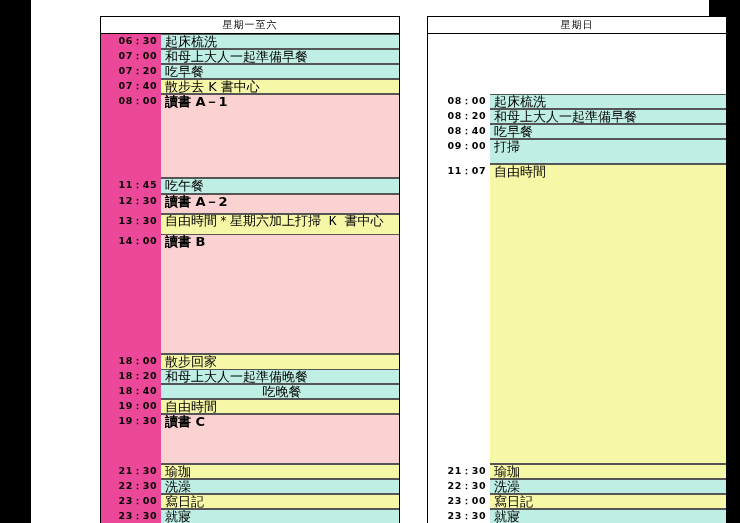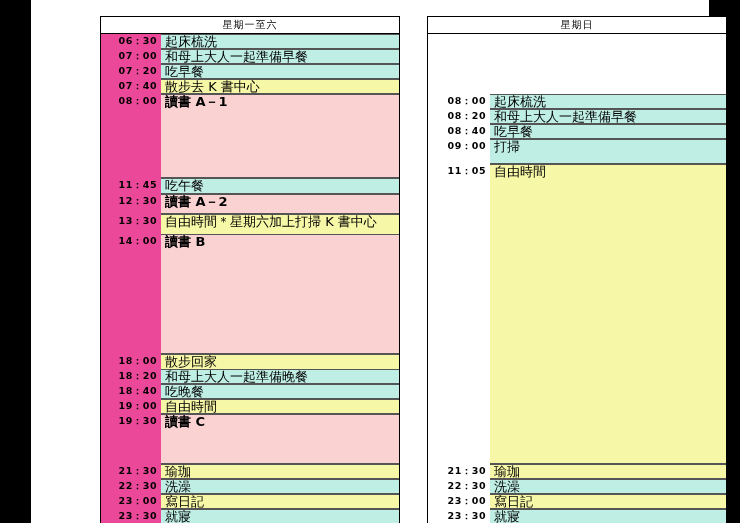--- a/index.html
+++ b/index.html
@@ -114,29 +114,29 @@
             <div class="block" style="top: 30px; height: 15px; background: rgb(191, 238, 228);">吃早餐</div>
             <div class="time" style="top: 45px;">07：40</div>
             <div class="block" style="top: 45px; height: 15px; background: rgb(247, 247, 168);">散步去 K 書中心</div>
             <div class="time" style="top: 60px;">08：00</div>
             <div class="block bold" style="top: 60px; height: 84px; background: rgb(250, 210, 210);">讀書 A－1</div>
             <div class="time" style="top: 144px;">11：45</div>
             <div class="block" style="top: 144px; height: 16px; background: rgb(191, 238, 228);">吃午餐</div>
             <div class="time" style="top: 160px;">12：30</div>
             <div class="block bold" style="top: 160px; height: 20px; background: rgb(250, 210, 210);">讀書 A－2</div>
             <div class="time" style="top: 180px;">13：30</div>
-            <div class="block" style="top: 180px; height: 37px; background: rgb(247, 247, 168);">自由時間＊星期六加上打掃 K 書中心</div>
+            <div class="block" style="top: 180px; height: 37px; background: rgb(247, 247, 168); font-family: Liberation Mono, monospace;">自由時間＊星期六加上打掃 K 書中心</div>
             <div class="time" style="top: 200px;">14：00</div>
             <div class="block bold" style="top: 200px; height: 120px; background: rgb(250, 210, 210);">讀書 B</div>
             <div class="time" style="top: 320px;">18：00</div>
             <div class="block" style="top: 320px; height: 23px; background: rgb(247, 247, 168);">散步回家</div>
             <div class="time" style="top: 335px;">18：20</div>
             <div class="block" style="top: 335px; height: 15px; background: rgb(191, 238, 228);">和母上大人一起準備晚餐</div>
             <div class="time" style="top: 350px;">18：40</div>
-            <div class="block" style="top: 350px; height: 15px; background: rgb(191, 238, 228);">吃晚餐</div>
+            <div class="block" style="top: 350px; height: 15px; background: rgb(191, 238, 228); text-align: center;">吃晚餐</div>
             <div class="time" style="top: 365px;">19：00</div>
             <div class="block" style="top: 365px; height: 15px; background: rgb(247, 247, 168);">自由時間</div>
             <div class="time" style="top: 380px;">19：30</div>
             <div class="block bold" style="top: 380px; height: 50px; background: rgb(250, 210, 210);">讀書 C</div>
             <div class="time" style="top: 430px;">21：30</div>
             <div class="block" style="top: 430px; height: 15px; background: rgb(247, 247, 168);">瑜珈</div>
             <div class="time" style="top: 445px;">22：30</div>
             <div class="block" style="top: 445px; height: 15px; background: rgb(191, 238, 228);">洗澡</div>
             <div class="time" style="top: 460px;">23：00</div>
             <div class="block" style="top: 460px; height: 15px; background: rgb(247, 247, 168);">寫日記</div>
@@ -149,21 +149,21 @@
         <div class="col-header">星期日</div>
         <div class="col-body" id="body-sunday">
             <div class="time" style="top: 60px;">08：00</div>
             <div class="block" style="top: 60px; height: 15px; background: rgb(191, 238, 228);">起床梳洗</div>
             <div class="time" style="top: 75px;">08：20</div>
             <div class="block" style="top: 75px; height: 15px; background: rgb(191, 238, 228);">和母上大人一起準備早餐</div>
             <div class="time" style="top: 90px;">08：40</div>
             <div class="block" style="top: 90px; height: 15px; background: rgb(191, 238, 228);">吃早餐</div>
             <div class="time" style="top: 105px;">09：00</div>
             <div class="block" style="top: 105px; height: 25px; background: rgb(191, 238, 228);">打掃</div>
-            <div class="time" style="top: 130px;">11：05</div>
+            <div class="time" style="top: 130px;">11：07</div>
             <div class="block" style="top: 130px; height: 300px; background: rgb(247, 247, 168);">自由時間</div>
             <div class="time" style="top: 430px;">21：30</div>
             <div class="block" style="top: 430px; height: 15px; background: rgb(247, 247, 168);">瑜珈</div>
             <div class="time" style="top: 445px;">22：30</div>
             <div class="block" style="top: 445px; height: 15px; background: rgb(191, 238, 228);">洗澡</div>
             <div class="time" style="top: 460px;">23：00</div>
             <div class="block" style="top: 460px; height: 15px; background: rgb(247, 247, 168);">寫日記</div>
             <div class="time" style="top: 475px;">23：30</div>
             <div class="block" style="top: 475px; height: 18px; background: rgb(191, 238, 228);">就寢</div>
           </div>

